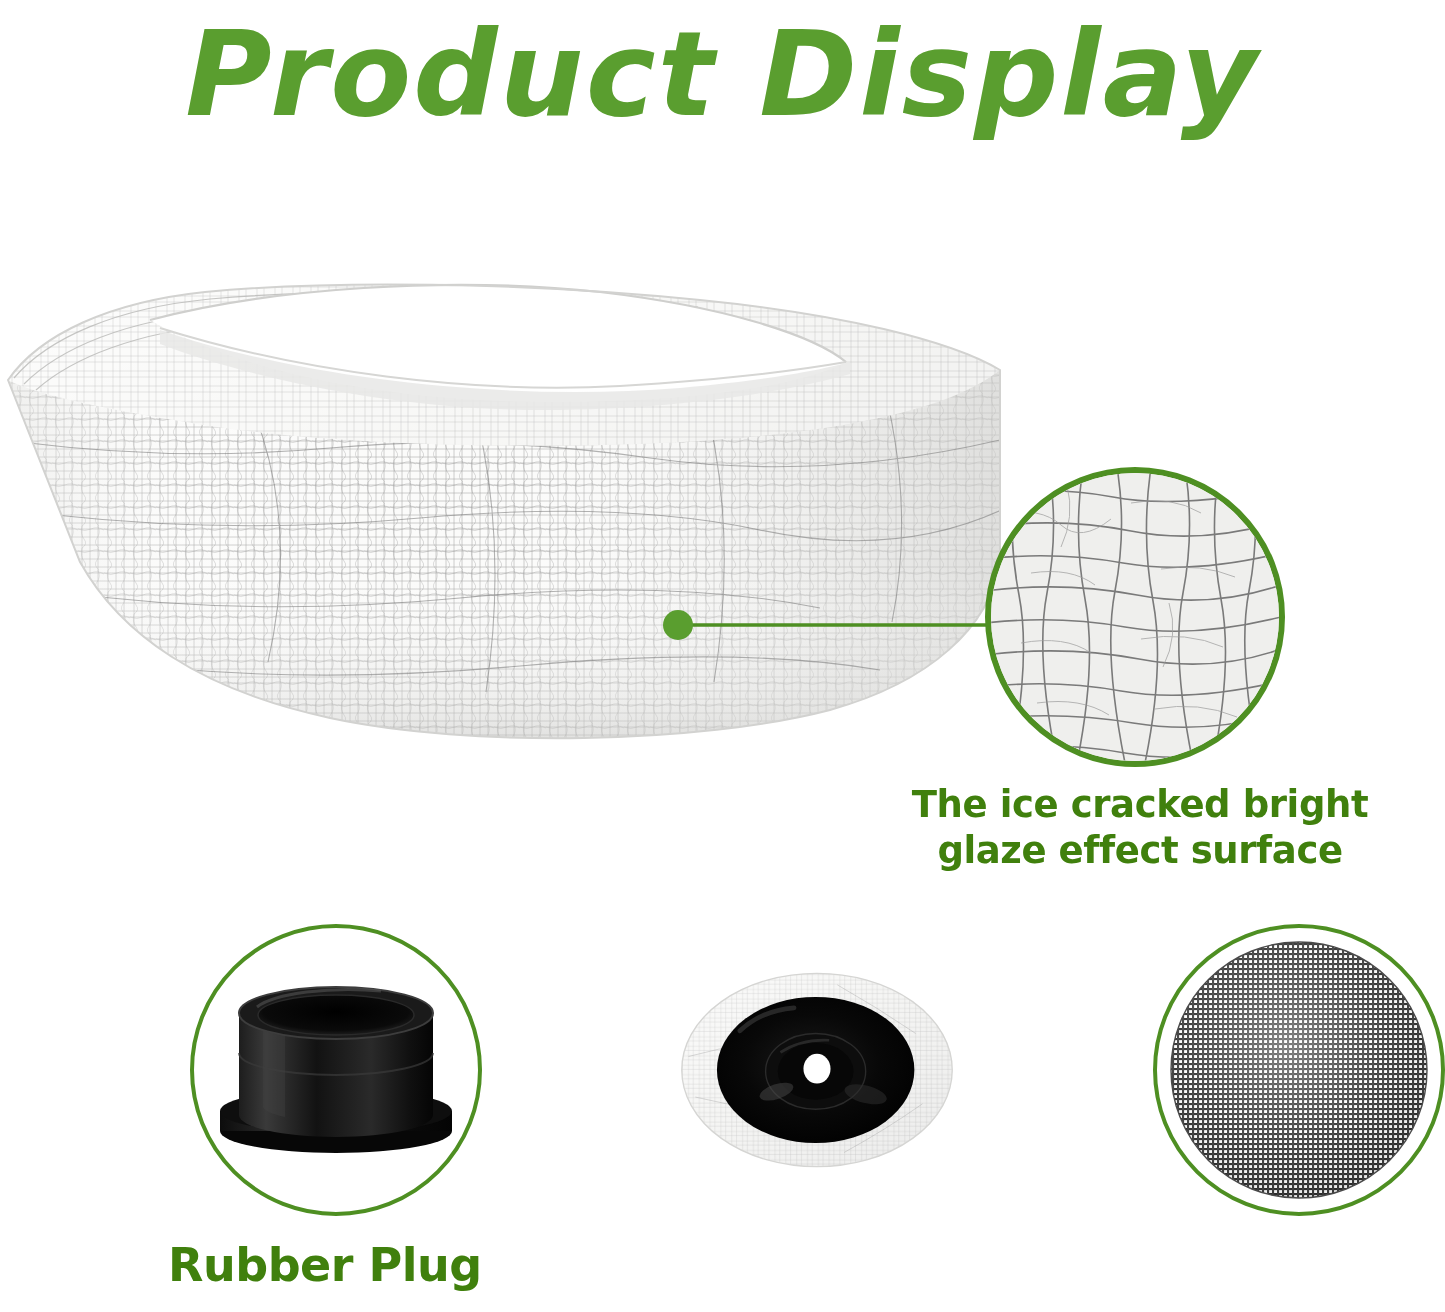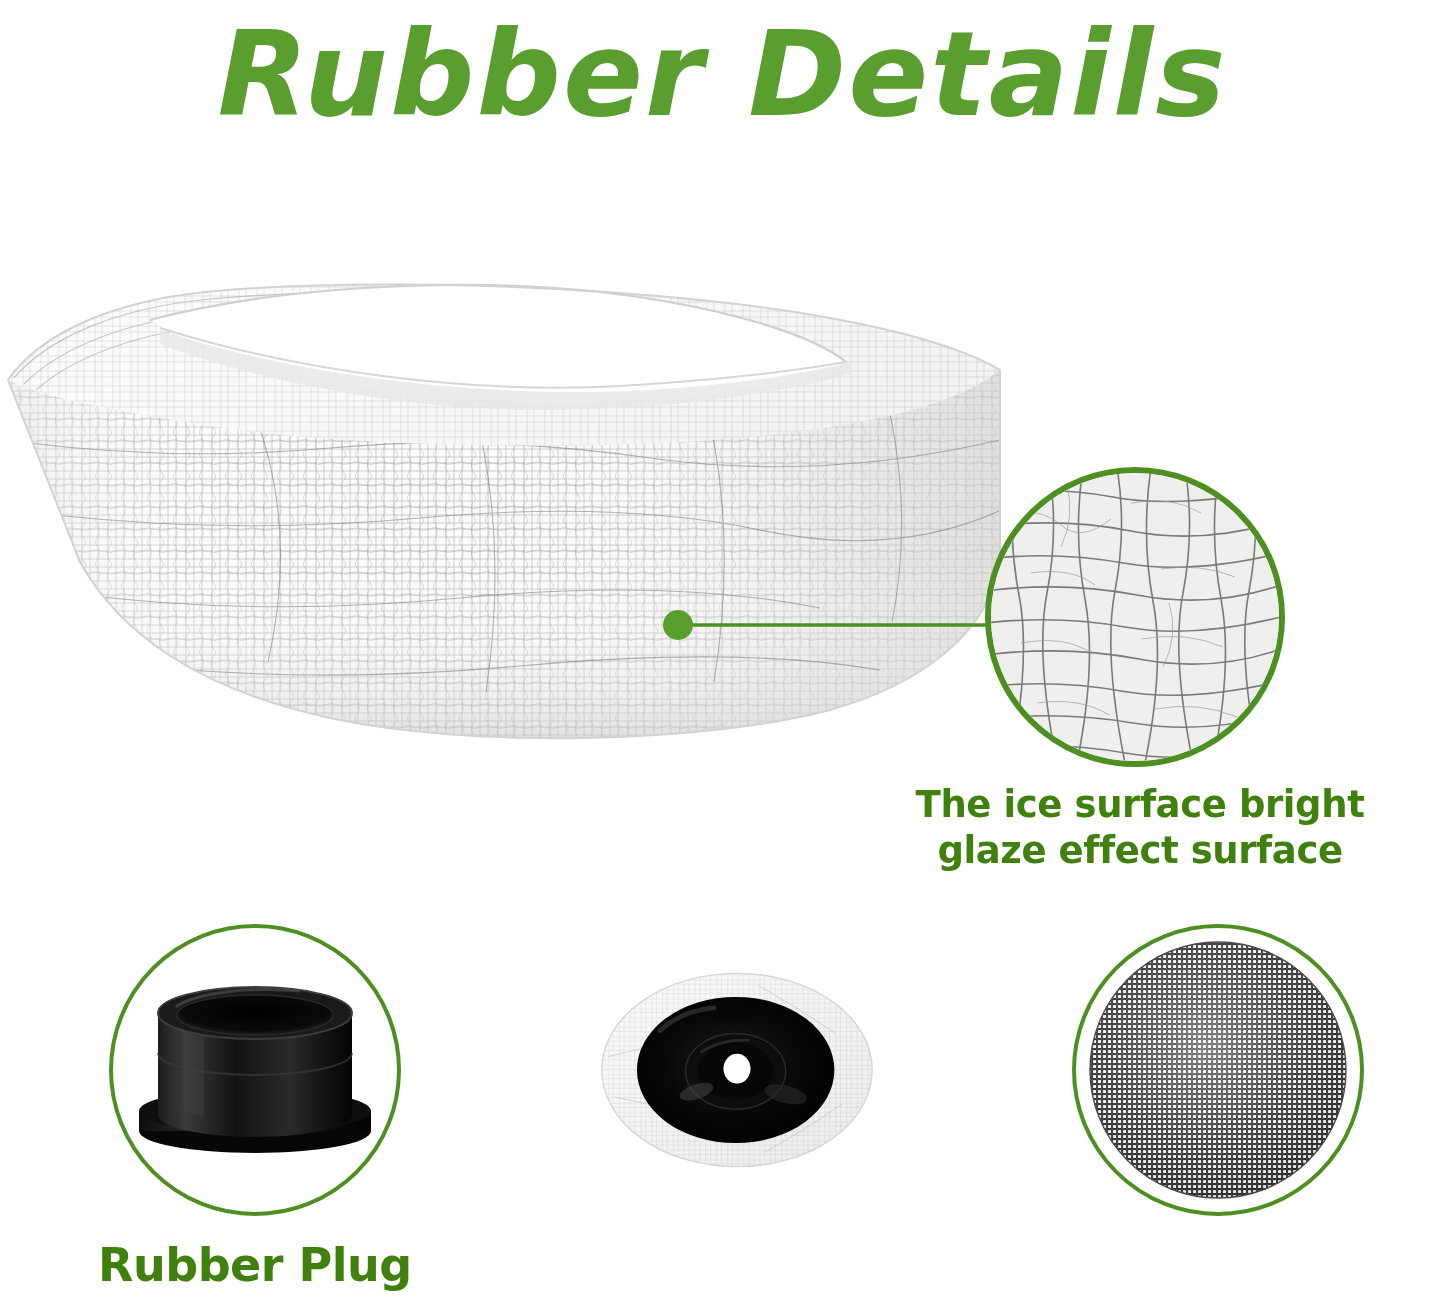--- a/index.html
+++ b/index.html
@@ -90,21 +90,21 @@
     left: 0;
     top: 900px;
     width: 1445px;
     height: 412px;
     display: flex;
   }
   .feature {
     flex: 1 1 0;
     display: flex;
     flex-direction: column;
-    align-items: center;
+    align-items: flex-end;
     padding-left: 28px;
   }
   .feature-ring {
     position: relative;
     width: 292px;
     height: 292px;
     border-radius: 50%;
     border: 4px solid #4e8f22;
     box-sizing: border-box;
     margin-top: 24px;
@@ -124,21 +124,21 @@
     white-space: nowrap;
   }
   
   .feature-ring.no-ring { border-color: transparent; }
 </style>
 </head>
 <body>
 
 <div id="page">
 
-  <div id="title">Rubber Details</div>
+  <div id="title">Product Display</div>
 
   <div id="hero">
     <svg width="1035" height="500" viewBox="0 0 1035 500">
       <defs>
 
         <pattern id="crackleFine" width="26" height="22" patternUnits="userSpaceOnUse">
           <rect width="26" height="22" fill="#fbfbfa"></rect>
           <path d="M0 3 H26 M0 11 H26 M0 19 H26" stroke="#9a9a9a" stroke-width="0.7" fill="none" opacity="0.75"></path>
           <path d="M4 0 V22 M12 0 V22 M20 0 V22" stroke="#9a9a9a" stroke-width="0.7" fill="none" opacity="0.75"></path>
           <path d="M0 3 Q7 6 13 3 T26 4" stroke="#8d8d8d" stroke-width="0.6" fill="none" opacity="0.6"></path>
@@ -298,21 +298,21 @@
         <path d="M150 166 Q196 158 232 174"></path>
         <path d="M46 230 Q90 224 118 242"></path>
         <path d="M164 236 Q208 228 246 244"></path>
         <path d="M76 12 Q84 44 70 74"></path>
         <path d="M178 130 Q188 162 172 194"></path>
       </g>
     </svg>
   </div>
 
   <div id="callout">
-    <div>The ice surface bright</div>
+    <div>The ice cracked bright</div>
     <div>glaze effect surface</div>
   </div>
 
   <div id="features">
 
     <div class="feature">
       <div class="feature-ring">
         <svg width="270" height="270" viewBox="0 0 270 270">
           <defs>
             <linearGradient id="plugBody" x1="0" y1="0" x2="1" y2="0">

